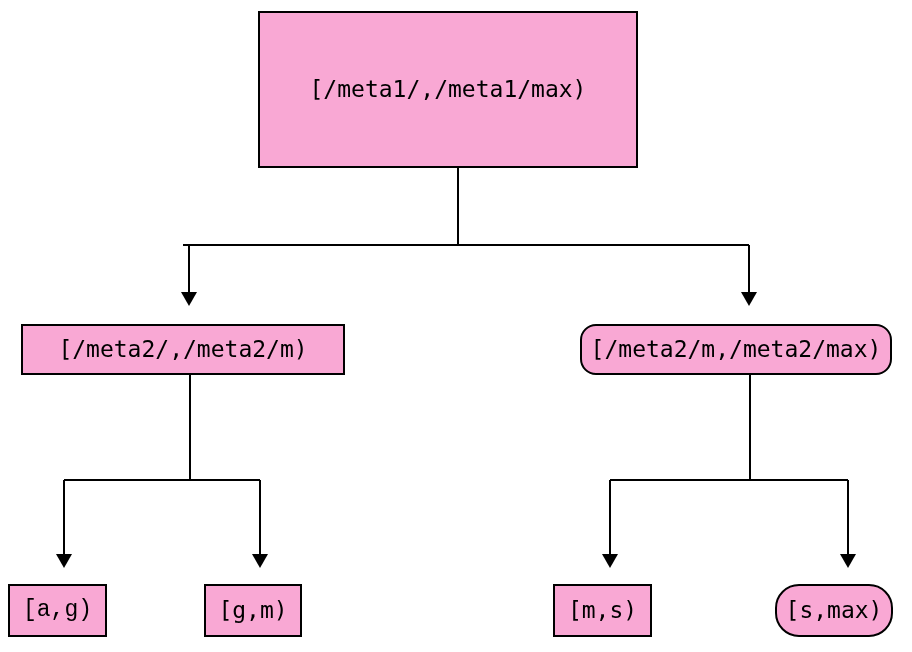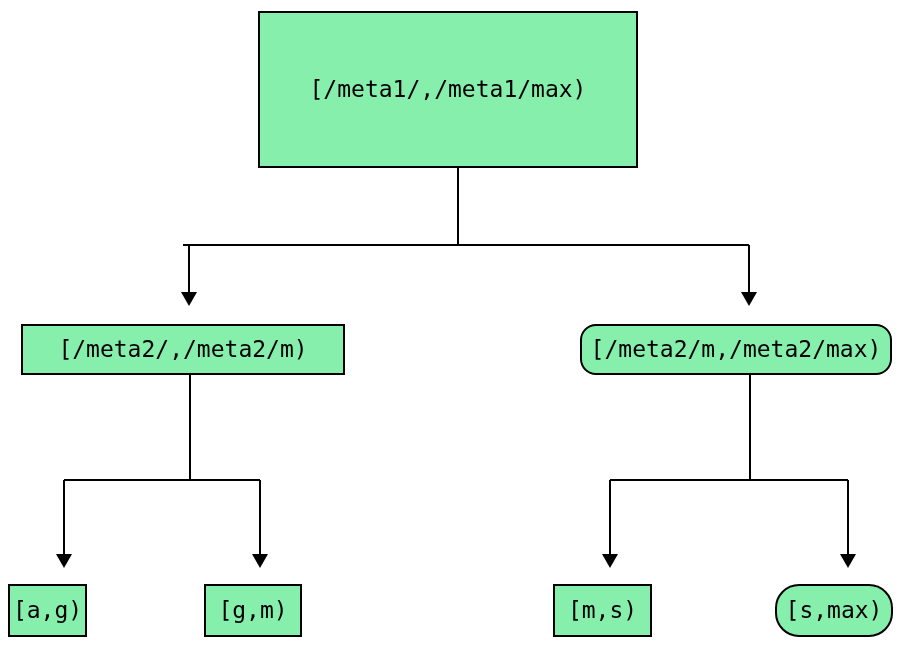--- a/index.html
+++ b/index.html
@@ -13,21 +13,21 @@
     width: 912px;
     height: 652px;
     background: #ffffff;
     overflow: hidden;
     font-family: "DejaVu Sans Mono", "Liberation Mono", monospace;
   }
   .node {
     position: absolute;
     box-sizing: border-box;
     border: 2px solid #000000;
-    background: #86efac;
+    background: #f9a8d4;
     display: flex;
     align-items: center;
     justify-content: center;
     color: #000000;
     font-family: "DejaVu Sans Mono", "Liberation Mono", monospace;
     font-size: 23px;
     line-height: 1;
     letter-spacing: 0;
     white-space: pre;
   }
@@ -93,21 +93,21 @@
   </div>
 
   <div class="node" style="left:21px; top:324px; width:324px; height:51px;">
     <span class="node-label">[/meta2/,/meta2/m)</span>
   </div>
 
   <div class="node" style="left:580px; top:324px; width:312px; height:51px;border-radius:16px;">
     <span class="node-label">[/meta2/m,/meta2/max)</span>
   </div>
 
-  <div class="node" style="left:8px; top:584px; width:79px; height:53px;">
+  <div class="node" style="left:8px; top:584px; width:99px; height:53px;font-family:Liberation Mono, monospace;">
     <span class="node-label">[a,g)</span>
   </div>
 
   <div class="node" style="left:204px; top:584px; width:98px; height:53px;">
     <span class="node-label">[g,m)</span>
   </div>
 
   <div class="node" style="left:553px; top:584px; width:99px; height:53px;">
     <span class="node-label">[m,s)</span>
   </div>

